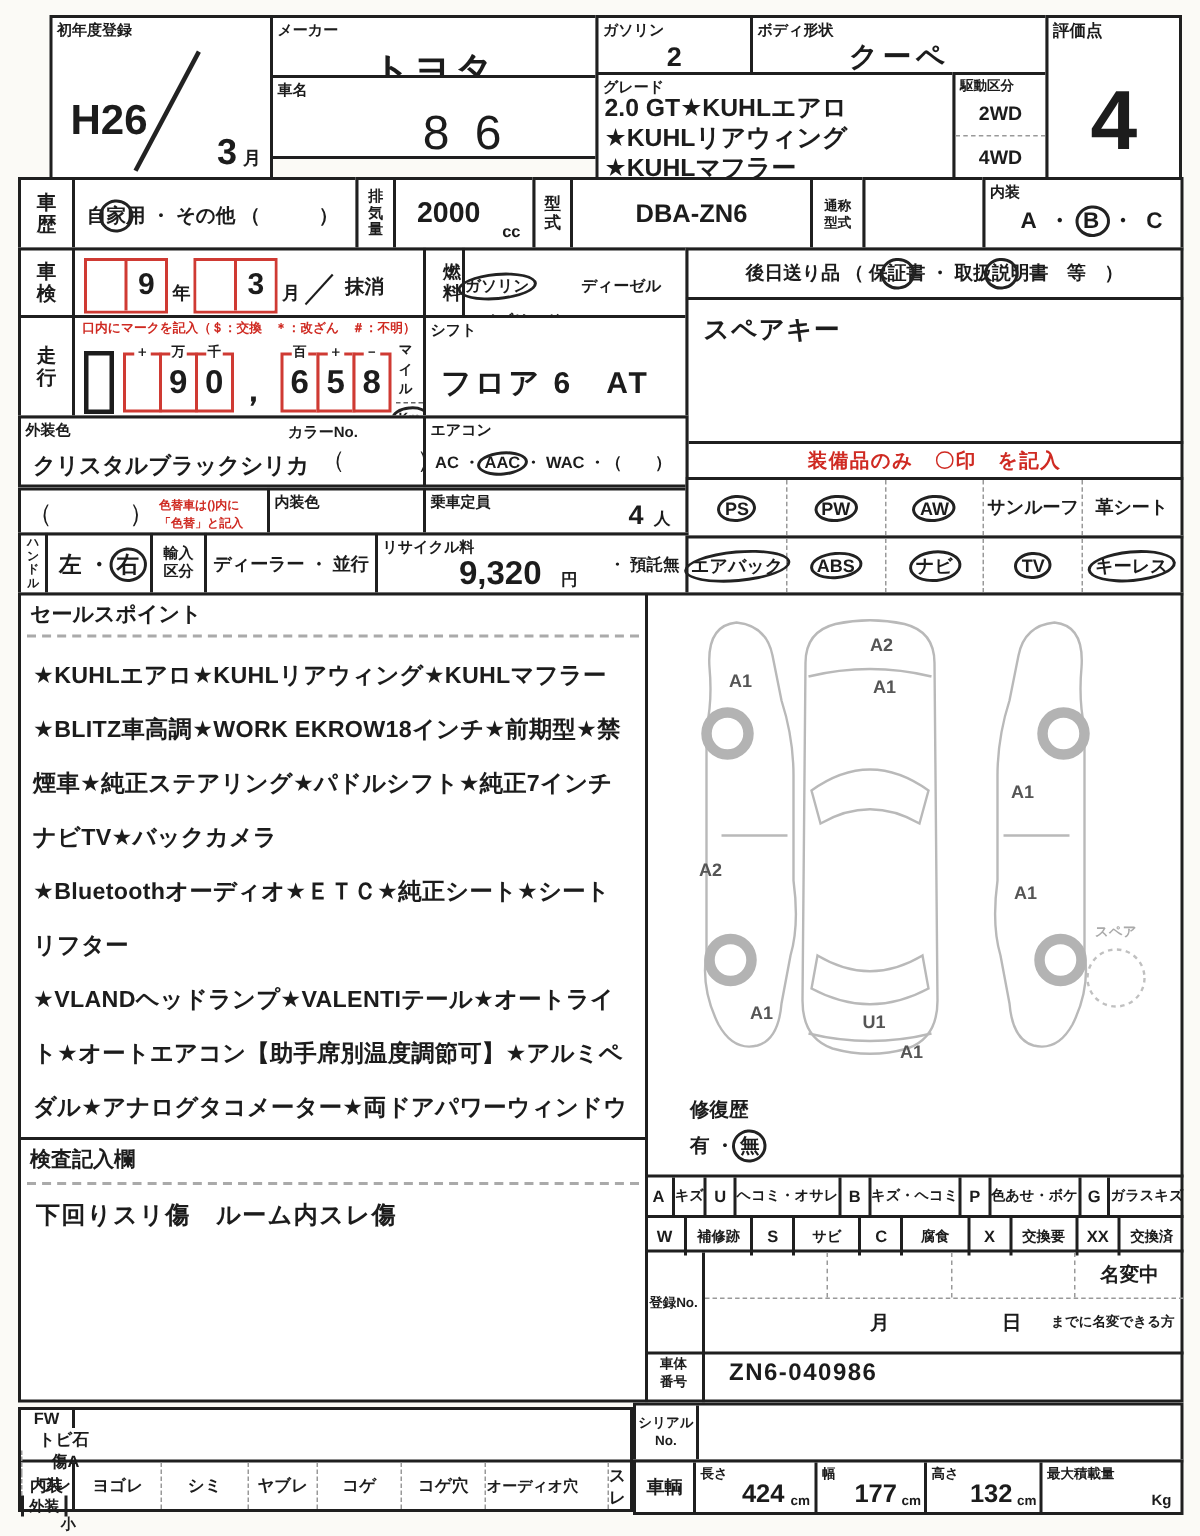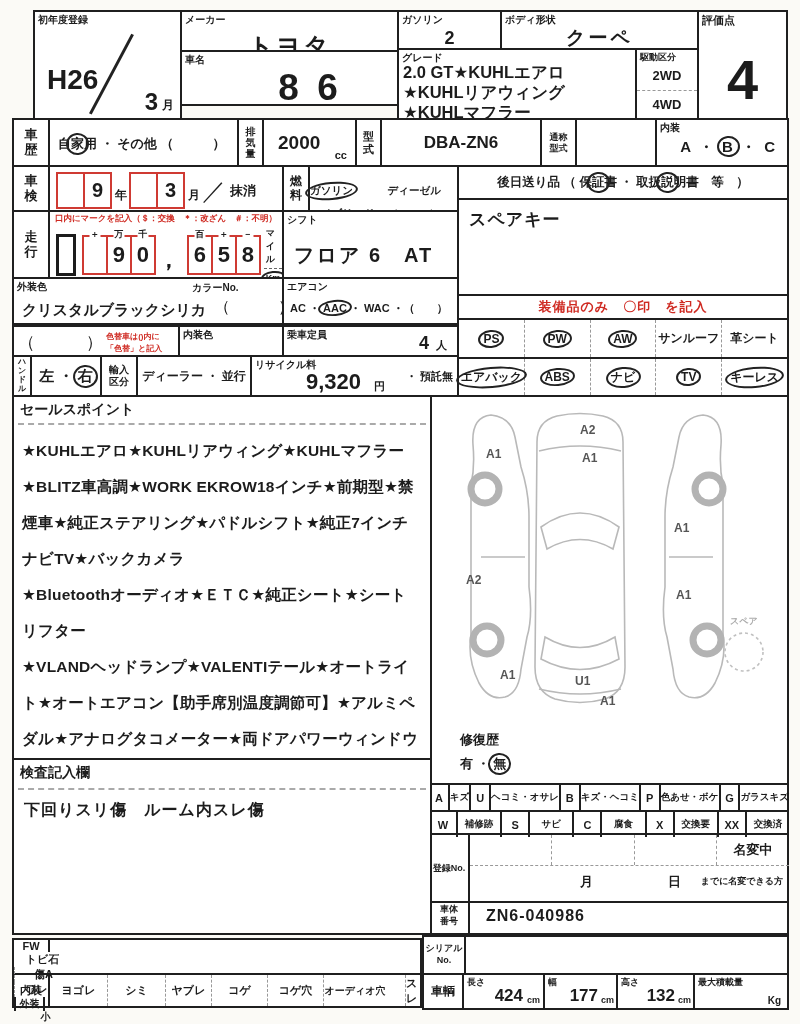--- a/index.html
+++ b/index.html
@@ -67,21 +67,21 @@
     <span style="position:absolute;right:22px;bottom:2px;font-size:24px;font-weight:bold;">3</span>
     <span style="position:absolute;right:6px;bottom:4px;font-size:12px;font-weight:bold;">月</span>
   </div>
 
   <div class="cell" style="left:180px;top:10px;width:219px;height:56px;">
     <span class="lbl">メーカー</span>
     <div class="cen" style="height:100%;padding-top:8px;font-size:25px;font-weight:bold;letter-spacing:2px;">トヨタ</div>
   </div>
   <div class="cell" style="left:180px;top:50px;width:219px;height:56px;">
     <span class="lbl">車名</span>
-    <div class="cen" style="height:100%;padding-top:10px;font-size:37px;font-weight:bold;letter-spacing:4px;padding-left:41px;">8 6</div>
+    <div class="cen" style="height:100%;padding-top:10px;font-size:32px;font-weight:normal;letter-spacing:4px;padding-left:41px;">8 6</div>
   </div>
 
   <div class="cell" style="left:397px;top:10px;width:105px;height:40px;">
     <span class="lbl">ガソリン</span>
     <div class="cen" style="height:100%;padding-top:8px;font-size:18px;font-weight:bold;">2</div>
   </div>
   <div class="cell" style="left:500px;top:10px;width:199px;height:40px;">
     <span class="lbl">ボディ形状</span>
     <div class="cen" style="height:100%;padding-top:8px;font-size:19px;font-weight:bold;letter-spacing:3px;">クーペ</div>
   </div>
@@ -153,21 +153,21 @@
       <span style="font-size:12px;font-weight:bold;margin:10px 2px 0 3px;">年</span>
       <span class="sk-box">
           <span class="sk-cell"></span>
           <span class="sk-cell">3</span>
         </span>
       <span style="font-size:12px;font-weight:bold;margin:10px 0 0 3px;">月</span>
       <span style="font-size:24px;margin-left:2px;">／</span>
       <span style="font-size:13px;font-weight:bold;margin-left:4px;">抹消</span>
     </div>
   </div>
-  <div class="cell band" style="left:282px;top:165px;width:28px;height:47px;font-size:12px;">
+  <div class="cell band" style="left:282px;top:165px;width:28px;height:47px;font-size:12px;justify-content:flex-end;">
     <span class="vtxt">燃料</span>
   </div>
   <div class="cell" style="left:308px;top:165px;width:151px;height:47px;padding:0;">
     <div class="fuel">
       <div>
           <span class="circ">ガソリン</span>
         </div>
       <div class="bl">ディーゼル</div>
       <div class="bt">ハイブリッド</div>
       <div class="bt bl">（　　　）</div>

